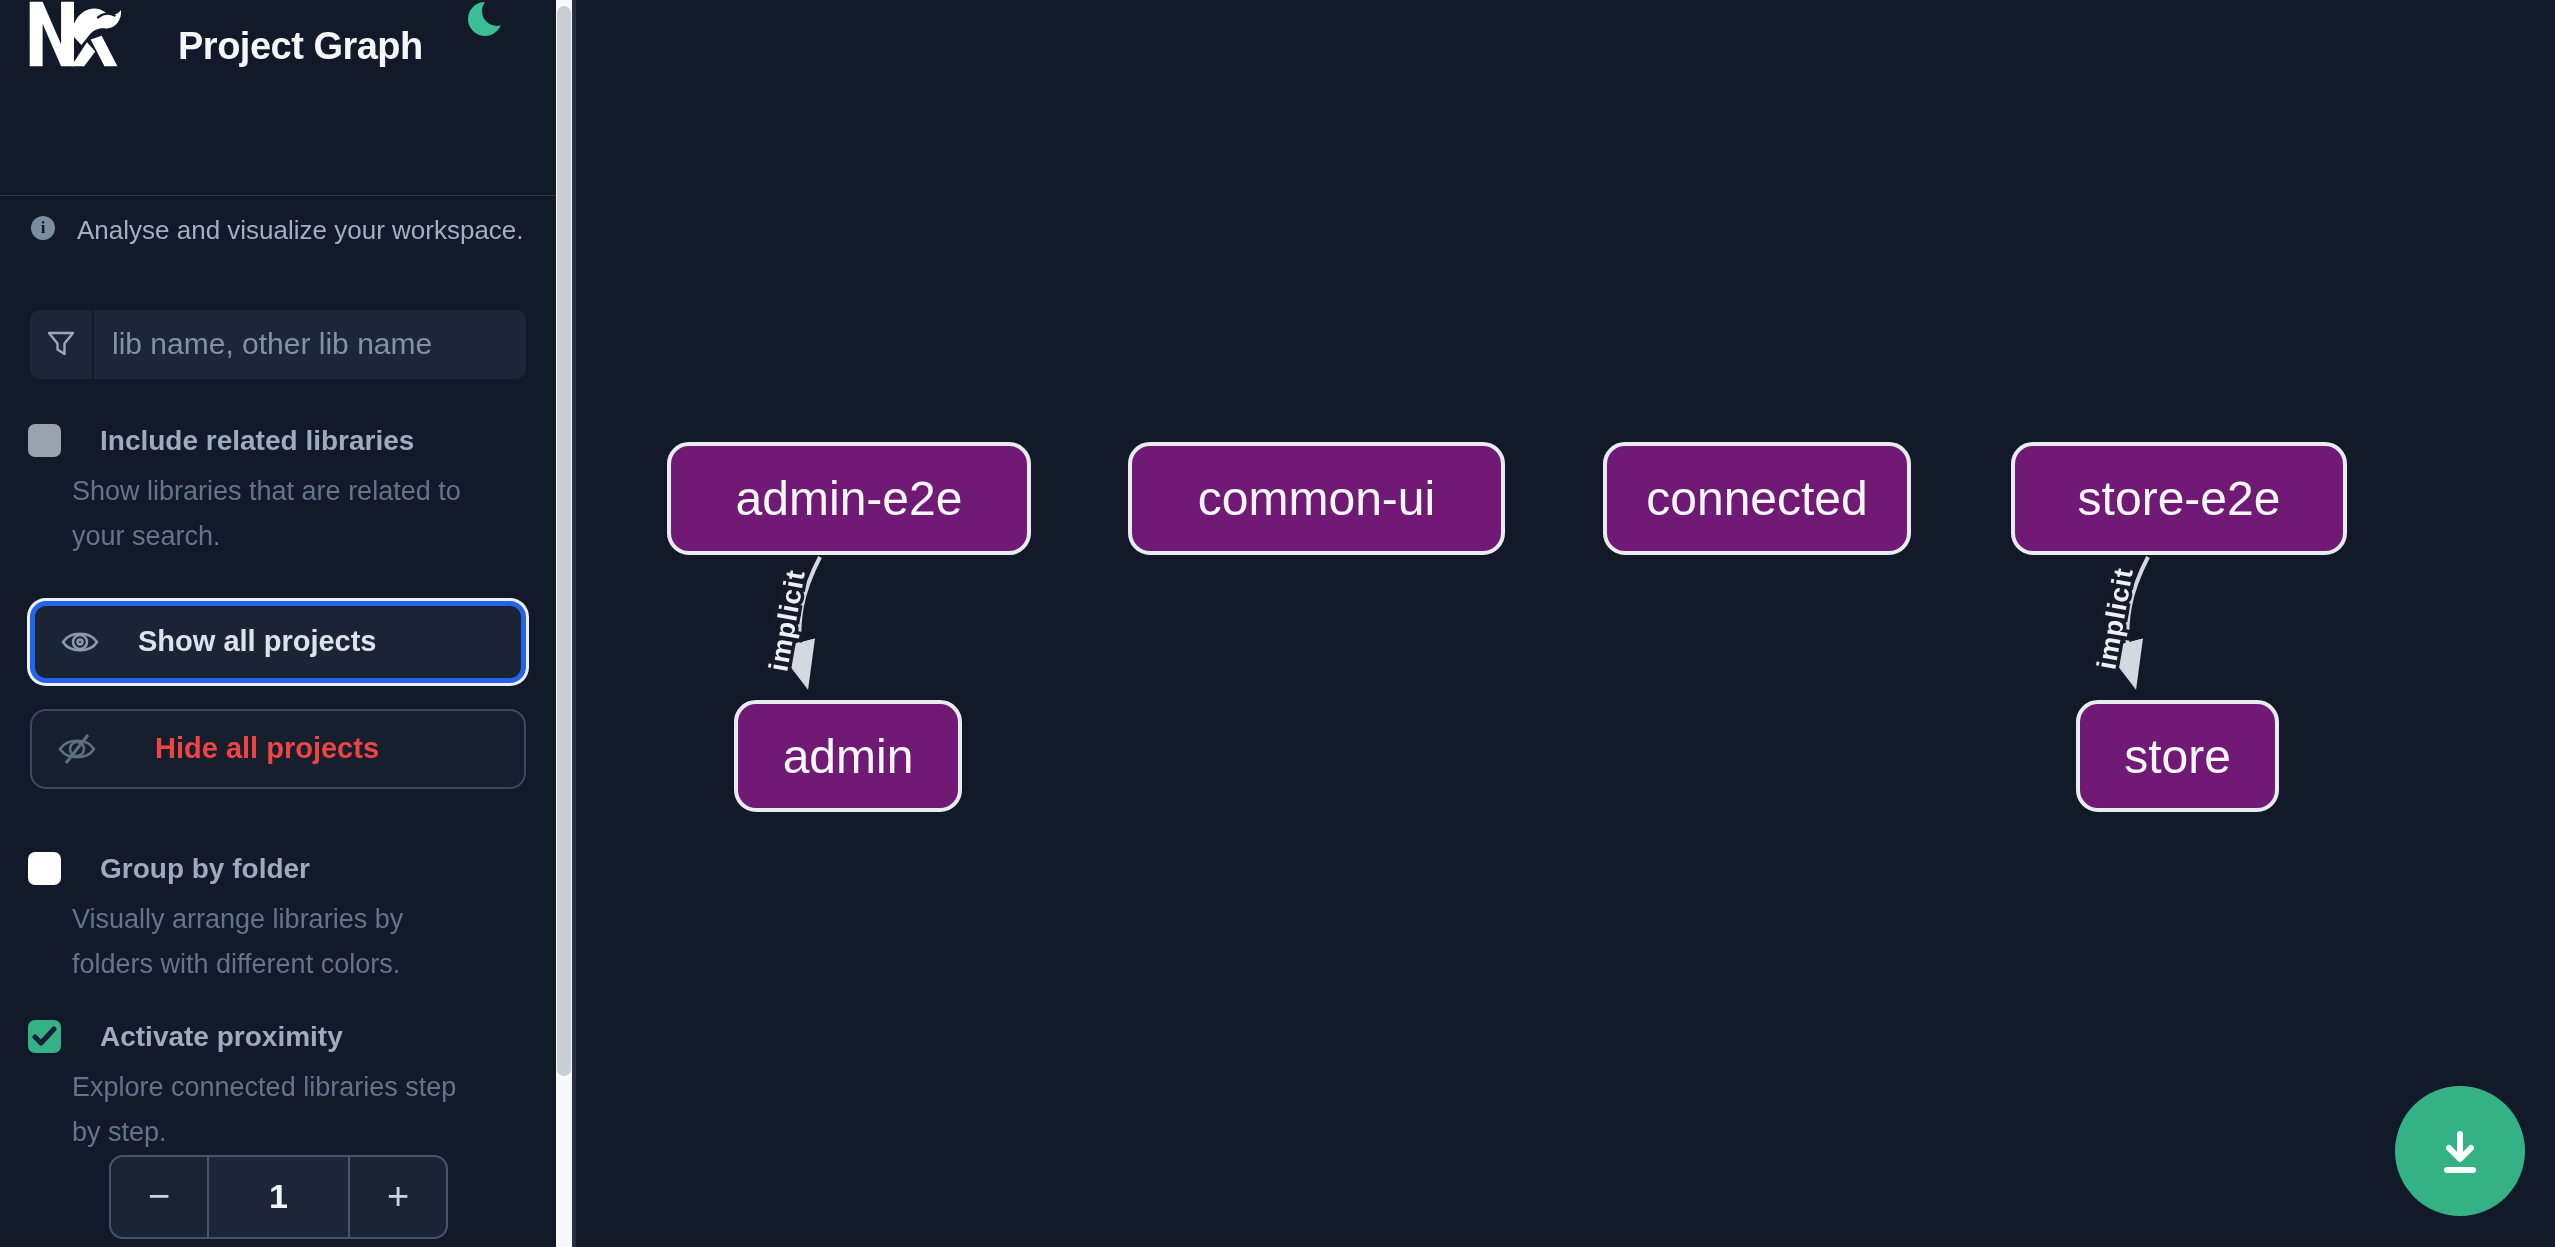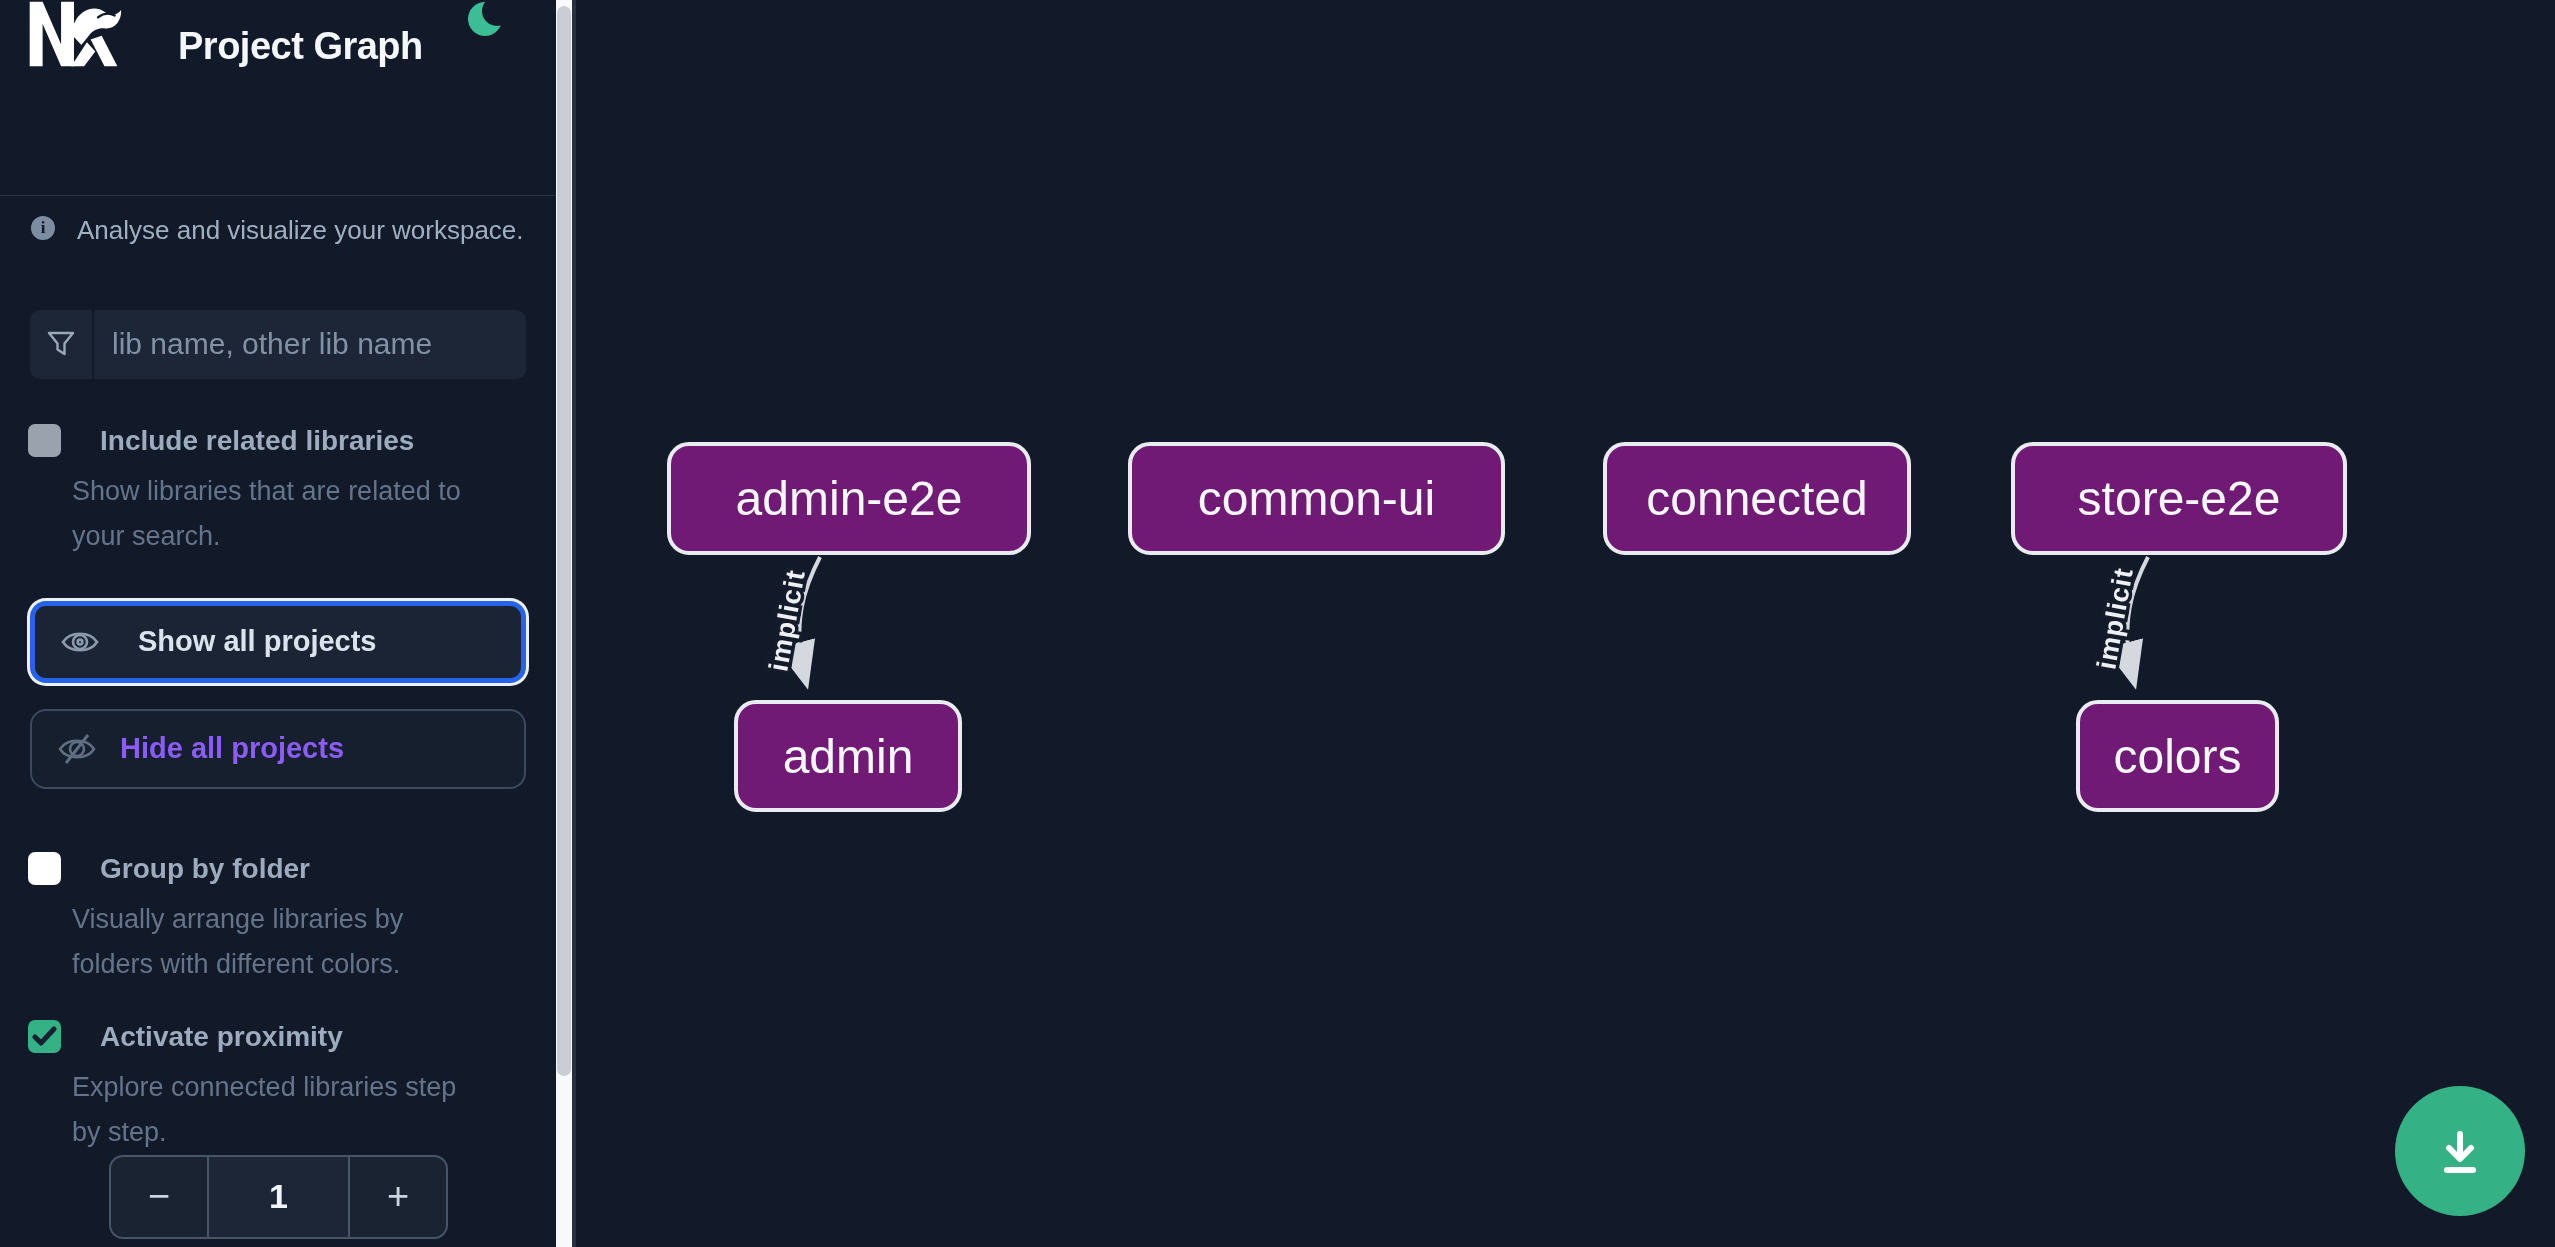--- a/index.html
+++ b/index.html
@@ -36,21 +36,21 @@
   .cb.checked svg.check{display:block;}
   .flabel{font-size:28px;font-weight:700;color:#9cabbe;line-height:36px;}
   .fdesc{margin:10px 0 0 44px;font-size:27px;line-height:45px;color:#64748b;white-space:pre-line;}
 
   .sb-btn{margin:42px 30px 0;height:82px;box-sizing:border-box;width:496px;display:flex;align-items:center;
           border-radius:16px;cursor:pointer;font-family:"Liberation Sans",sans-serif;padding:0 0 0 26px;gap:24px;}
   .sb-btn .btn-label{font-size:29px;font-weight:700;}
   .btn-show{background:#1b2434;border:5px solid #2563eb;box-shadow:0 0 0 3px #edf1f6;gap:39px;}
   .btn-show .btn-label{color:#dbe4ee;}
   .btn-hide{margin-top:26px;background:#161f2e;border:2px solid #3c4a5f;height:80px;}
-  .btn-hide .btn-label{color:#8b5cf6;}
+  .btn-hide .btn-label{color:#ef4444;margin-left:35px;}
 
   .filter.second{margin-top:62px;}
   .filter.third{margin-top:32px;}
 
   .stepper{margin:0 0 0 109px;width:339px;height:84px;box-sizing:border-box;border:2px solid #475569;border-radius:14px;
            display:flex;background:#1a2332;overflow:hidden;}
   .step-btn{flex:0 0 96px;display:flex;align-items:center;justify-content:center;font-size:38px;color:#cbd5e1;
             background:transparent;border:none;cursor:pointer;font-family:"Liberation Sans",sans-serif;}
   .step-btn.plus{flex:1;}
   .step-value{flex:0 0 139px;display:flex;align-items:center;justify-content:center;font-size:34px;font-weight:600;
@@ -182,21 +182,21 @@
       <text class="edge-label" text-anchor="middle" transform="translate(220,622) rotate(-80)">implicit</text>
       <path d="M1572 557 C 1558 584, 1542 622, 1558 682" class="edge" marker-end="url(#arrow)"></path>
       <text class="edge-label" text-anchor="middle" transform="translate(1548,620) rotate(-80)">implicit</text>
     </svg>
   <div id="nodes">
       <div class="gnode" style="left: 91px; top: 442px; width: 364px; height: 113px;">admin-e2e</div>
       <div class="gnode" style="left: 552px; top: 442px; width: 377px; height: 113px;">common-ui</div>
       <div class="gnode" style="left: 1027px; top: 442px; width: 308px; height: 113px;">connected</div>
       <div class="gnode" style="left: 1435px; top: 442px; width: 336px; height: 113px;">store-e2e</div>
       <div class="gnode" style="left: 158px; top: 700px; width: 228px; height: 112px;">admin</div>
-      <div class="gnode" style="left: 1500px; top: 700px; width: 203px; height: 112px;">colors</div>
+      <div class="gnode" style="left: 1500px; top: 700px; width: 203px; height: 112px;">store</div>
     </div>
 
   <button class="fab">
     <svg width="52" height="52" viewBox="0 0 52 52" fill="none" stroke="#ffffff" stroke-width="6" stroke-linecap="round" stroke-linejoin="round">
       <path d="M26 9 V32"></path>
       <path d="M15 23 L26 34 L37 23"></path>
       <path d="M13 45 H39"></path>
     </svg>
   </button>
 </main>

